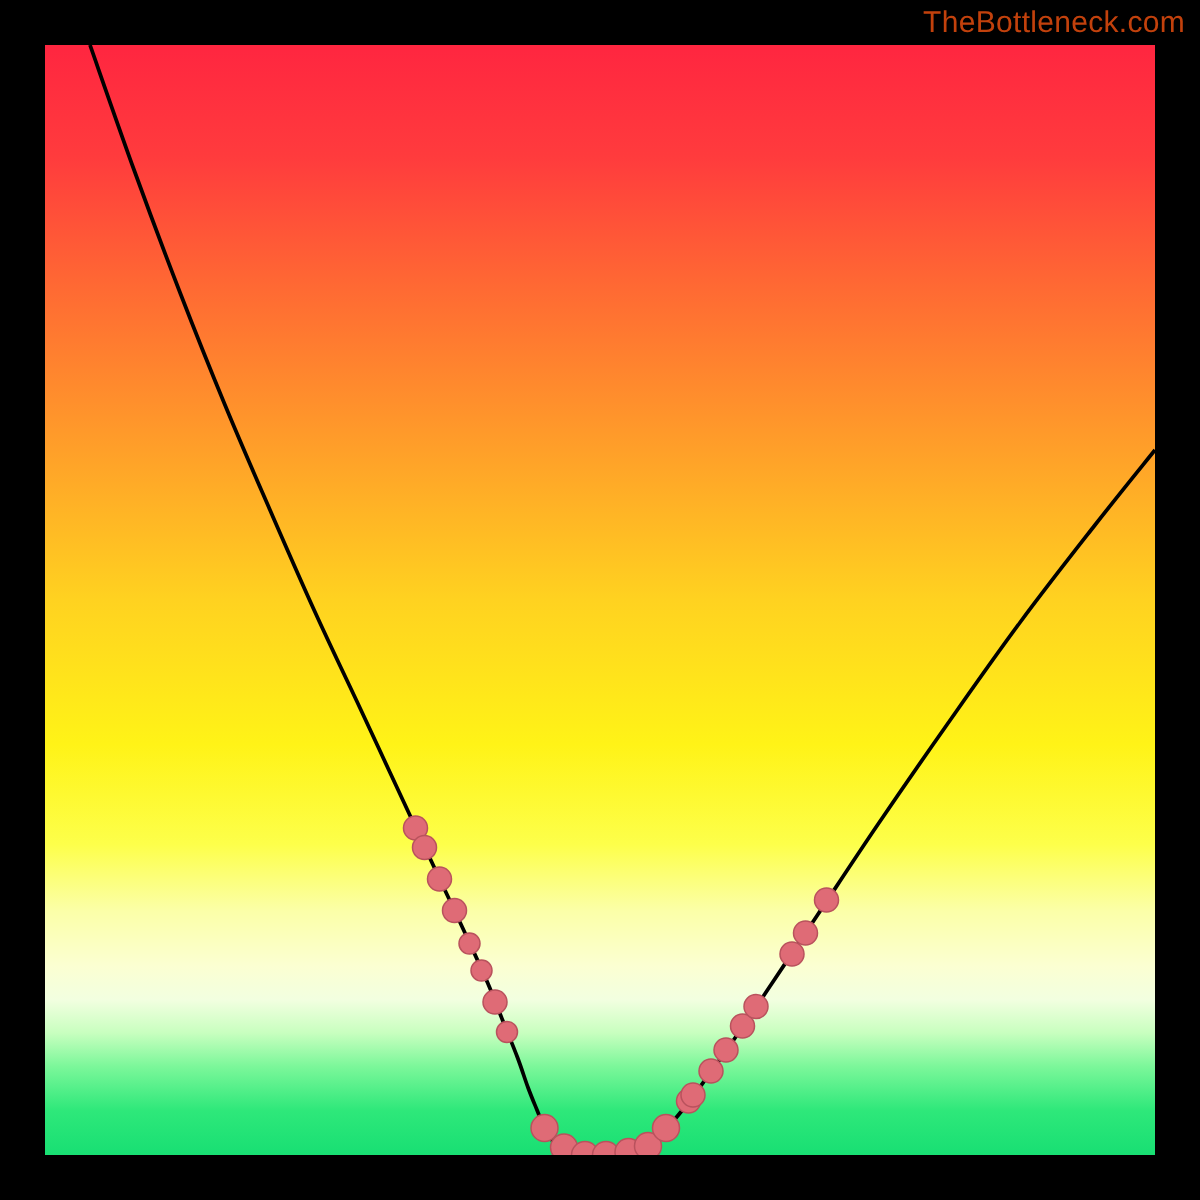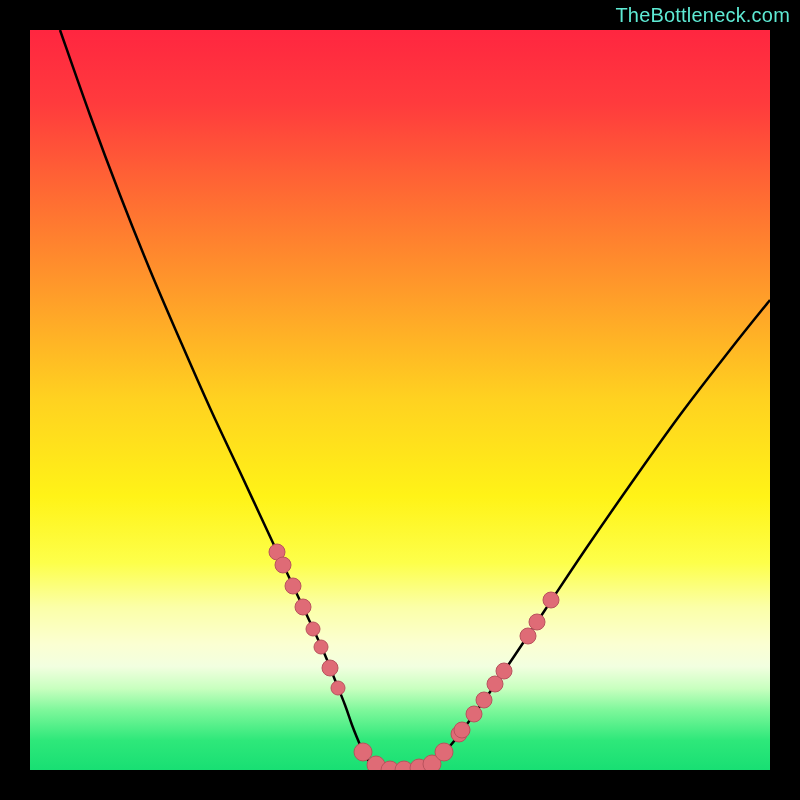--- a/index.html
+++ b/index.html
@@ -23,21 +23,21 @@
     position: absolute;
     left: 0;
     top: 0;
     width: 100%;
     height: 100%;
   }
   .watermark {
     position: absolute;
     top: 4px;
     right: 10px;
-    color: #5eead4;
+    color: #c2410c;
     font-size: 20px;
     font-weight: 500;
     letter-spacing: 0.2px;
   }
   svg.curves {
     position: absolute;
     left: 0;
     top: 0;
     width: 100%;
     height: 100%;

